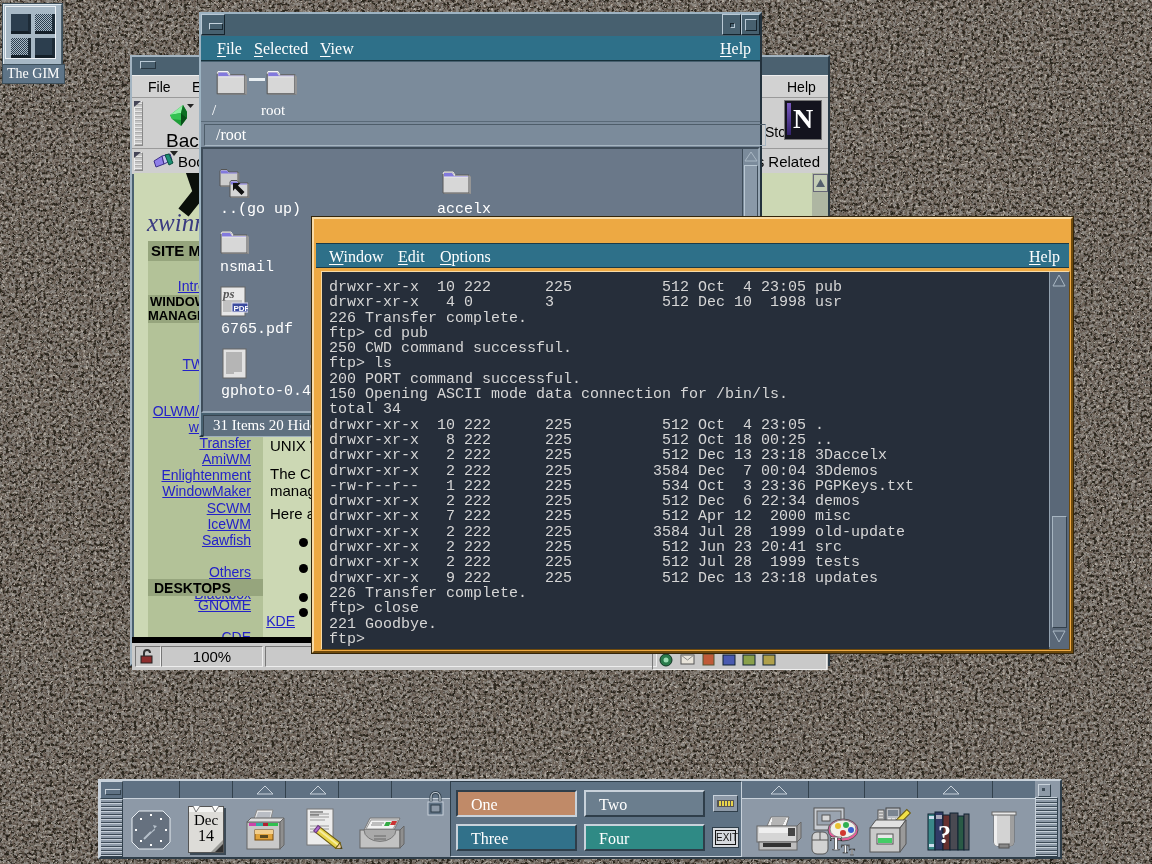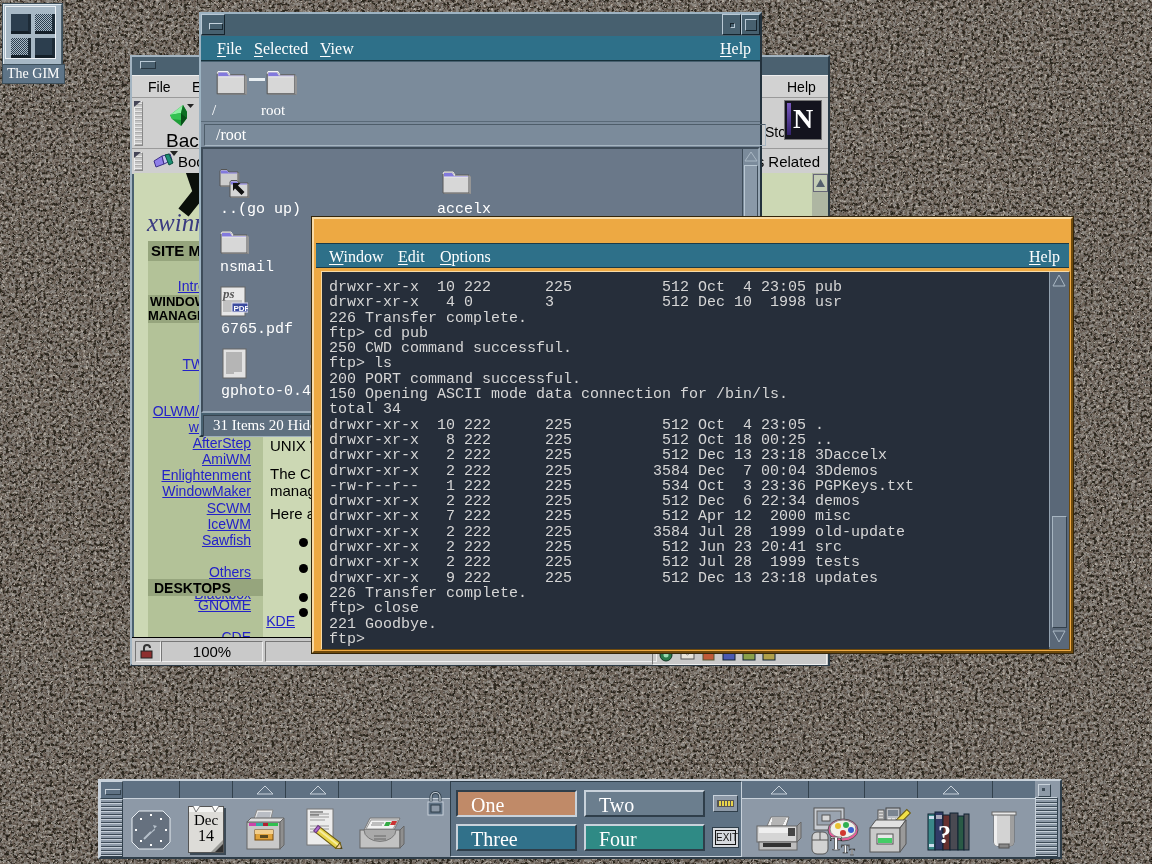--- a/index.html
+++ b/index.html
@@ -17,21 +17,21 @@
   #browser{left:130px;top:55px;width:700px;height:611px;background:#4b6170;border:2px solid;border-color:#a3b4c1 #2c3c48 #2c3c48 #a3b4c1;box-sizing:border-box;}
   #browser .trow{position:absolute;left:0;top:0;width:696px;height:18px;}
   #browser .dash{position:absolute;left:8px;top:4px;width:14px;height:6px;background:#4b6170;border:1px solid;border-color:#b9c9d5 #273641 #273641 #b9c9d5;}
   #browser .menur{position:absolute;left:0;top:18px;width:696px;height:22px;background:#d2d2d2;border-top:1px solid #eee;color:#000;font-size:14px;}
   #browser .menur span{position:absolute;top:3px;}
   #browser .tb1{position:absolute;left:0;top:40px;width:696px;height:51px;background:#cfcfcf;border-top:1px solid #9a9a9a;}
   #browser .tb2{position:absolute;left:0;top:91px;width:696px;height:25px;background:#cfcfcf;border-top:1px solid #9a9a9a;}
   #browser .grip{position:absolute;left:2px;top:3px;width:7px;background:#c6c6c6;border:1px solid #888;border-left-color:#eee;border-top-color:#eee;background-image:repeating-linear-gradient(0deg,#aaa 0 1px,#e8e8e8 1px 2px,#c6c6c6 2px 4px);}
   #browser .pg{position:absolute;left:2px;top:116px;width:678px;height:464px;background:#ccd8b4;overflow:hidden;}
   #browser .sb{position:absolute;left:680px;top:116px;width:16px;height:464px;background:#aeb6a2;}
-  #browser .status{position:absolute;left:0;top:580px;width:696px;height:27px;background:#c9c9c9;border-top:1px solid #000000;}
+  #browser .status{position:absolute;left:0;top:580px;width:696px;height:27px;background:#c9c9c9;border-top:6px solid #000000;}
   .sunk{border:1px solid;border-color:#777 #eee #eee #777;}
   
   #browser .pg .nav{position:absolute;left:14px;top:68px;width:115px;height:396px;background:#b3c298;}
   #browser .pg .band{position:absolute;left:14px;width:115px;background:#96a57d;}
   #browser .pg a{color:#2422c8;text-decoration:underline;}
   #browser .pg .rl{position:absolute;width:103px;text-align:right;font-size:14px;left:14px;}
   
   #fm{left:199px;top:12px;width:563px;height:425px;background:#47606f;border:2px solid;border-color:#9db3c2 #22313c #22313c #9db3c2;box-sizing:border-box;}
   #fm .trow{position:absolute;left:0;top:0;width:559px;height:22px;}
   #fm .tcell{position:absolute;top:0;height:21px;border:1px solid;border-color:#b9c9d5 #16242d #16242d #b9c9d5;box-sizing:border-box;}
@@ -58,21 +58,21 @@
   #term .txt{position:absolute;left:0px;top:0px;width:727px;height:377px;background:#262e3a;color:#d6d6d6;font-family:"Liberation Mono",monospace;font-size:15px;line-height:15.3px;white-space:pre;padding:8px 0 0 7px;box-sizing:border-box;}
   .ftxt{color:#fff;font-family:"Liberation Serif",serif;font-size:15px;}
   u{text-underline-offset:2px;}
   
   #panel{left:98px;top:779px;width:964px;height:80px;background:#8d99a7;border:2px solid;border-color:#c9d2db #2f3e4a #2f3e4a #c9d2db;box-sizing:border-box;}
   #panel .strip{position:absolute;top:0;height:17px;background:#5f7183;border-bottom:1px solid #c9d2db;}
   #panel .sdiv{position:absolute;top:0;width:1px;height:17px;background:#32414d;}
   #panel .tri{position:absolute;top:4px;}
   #panel .handle{position:absolute;width:23px;background-image:repeating-linear-gradient(0deg,#c7d0d9 0 1px,#3c4a56 1px 2px,#8d99a7 2px 4px);border:1px solid;border-color:#c9d2db #32414d #32414d #c9d2db;box-sizing:border-box;}
   #panel .ws{position:absolute;left:350px;top:0px;width:292px;height:76px;background:#5e7284;border:1px solid;border-color:#2f3e4a #c9d2db #c9d2db #2f3e4a;box-sizing:border-box;}
-  #panel .wbtn{position:absolute;width:121px;height:27px;color:#fff;font-family:"Liberation Serif",serif;font-size:20px;line-height:26px;padding-left:13px;box-sizing:border-box;border:2px solid;}
+  #panel .wbtn{position:absolute;width:121px;height:27px;color:#fff;font-family:"Liberation Serif",serif;font-size:16px;line-height:26px;padding-left:13px;box-sizing:border-box;border:2px solid;}
   #panel .raised{border-color:#c9d2db #2f3e4a #2f3e4a #c9d2db;}
   #panel .sunken{border-color:#2f3e4a #c9d2db #c9d2db #2f3e4a;}
 </style>
 </head>
 <body>
 <svg id="tex" width="1152" height="864">
   <defs>
   <filter id="m1" x="0" y="0" width="100%" height="100%">
     <feTurbulence type="fractalNoise" baseFrequency="0.32" numOctaves="4" seed="5"></feTurbulence>
     <feColorMatrix type="matrix" values="0 0 0 0 0  0 0 0 0 0  0 0 0 0 0  4 0 0 0 -1.6" result="m"></feColorMatrix>
@@ -223,21 +223,21 @@
       <path d="M28,-14 L39.5,19.4 L23.5,39.5" fill="none" stroke="#0a0f0a" stroke-width="13" stroke-miterlimit="8"></path>
     </svg>
     <div class="abs" style="left:13px;top:36px;font-family:'Liberation Serif',serif;font-style:italic;font-size:25px;color:#3a3b80;">xwinman</div>
     <div class="band" style="top:68px;height:20px;"><span style="font-weight:bold;font-size:15px;color:#000;margin-left:3px;line-height:20px;">SITE MAP</span></div>
     <div class="rl" style="top:105px;"><a>Introduction</a></div>
     <div class="band" style="top:122px;height:28px;font-weight:bold;font-size:13px;line-height:14px;color:#000;"><span style="margin-left:2px;">WINDOW<br>MANAGERS</span></div>
     <div class="rl" style="top:167px;"><a>FVWM</a></div>
     <div class="rl" style="top:183px;"><a>TWM &amp; Co</a></div>
     <div class="rl" style="top:230px;"><a>OLWM/OLVWM</a></div>
     <div class="rl" style="top:246px;"><a>wm2/wmx</a></div>
-    <div class="rl" style="top:262px;"><a>AfterStep</a></div>
+    <div class="rl" style="top:262px;"><a>Transfer</a></div>
     <div class="rl" style="top:278px;"><a>AmiWM</a></div>
     <div class="rl" style="top:294px;"><a>Enlightenment</a></div>
     <div class="rl" style="top:310px;"><a>WindowMaker</a></div>
     <div class="rl" style="top:327px;"><a>SCWM</a></div>
     <div class="rl" style="top:343px;"><a>IceWM</a></div>
     <div class="rl" style="top:359px;"><a>Sawfish</a></div>
     <div class="rl" style="top:375px;margin-top:38px;"><a>Blackbox</a></div>
     <div class="rl" style="top:391px;"><a>Others</a></div>
     <div class="band" style="top:406px;height:17px;"><span style="font-weight:bold;font-size:14px;color:#000;margin-left:6px;line-height:17px;">DESKTOPS</span></div>
     <div class="rl" style="top:424px;"><a>GNOME</a></div>

